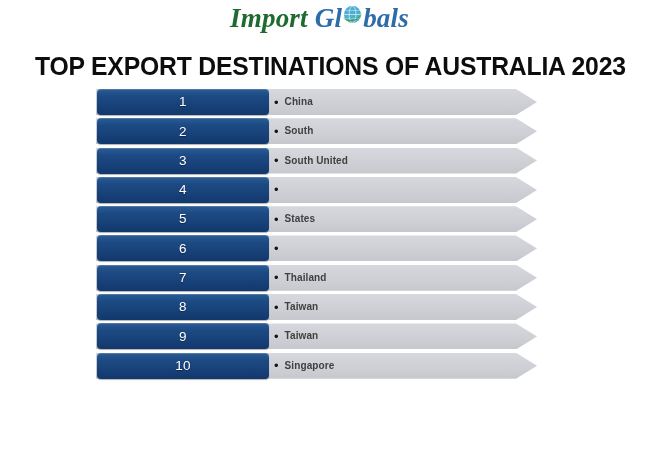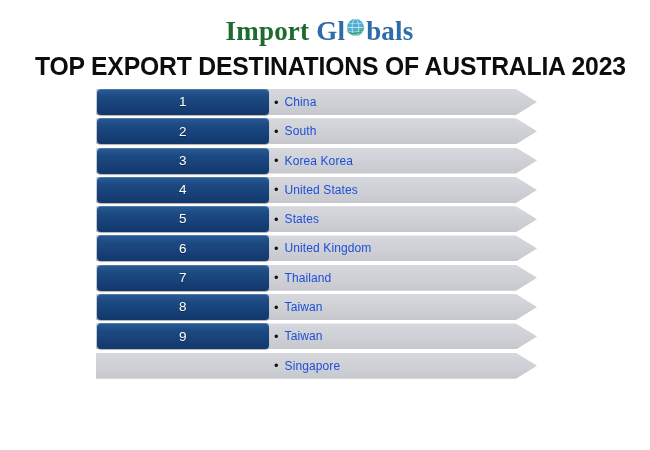--- a/index.html
+++ b/index.html
@@ -12,26 +12,27 @@
     background: #ffffff;
     font-family: "Liberation Sans", sans-serif;
     overflow: hidden;
     position: relative;
   }
 
   
   .logo-wrap {
     position: absolute;
     left: 0;
-    top: 13px;
+    top: 0;
     width: 639px;
     text-align: center;
     height: 34px;
     line-height: 34px;
     white-space: nowrap;
+    font-style: italic;
   }
   .logo-text {
     font-family: "Liberation Serif", serif;
     font-size: 27px;
     font-weight: 700;
     letter-spacing: 0.2px;
     display: inline-block;
     vertical-align: middle;
   }
   .logo-import { color: #1d6b2e; }
@@ -119,23 +120,23 @@
     display: flex;
     align-items: center;
   }
   .bullet {
     color: #141414;
     font-size: 13px;
     line-height: 1;
     margin-right: 6px;
   }
   .country {
-    color: #1d4ed8;
-    font-size: 12px;
-    font-weight: 400;
+    color: #404040;
+    font-size: 10px;
+    font-weight: 700;
     letter-spacing: 0.1px;
     line-height: 1;
     white-space: nowrap;
   }
 </style>
 </head>
 <body>
 
 <div class="logo-wrap">
   <span class="logo-text logo-import">Import</span><span class="logo-text" style="display:inline-block;width:7px;"></span><span class="logo-text logo-gl">Gl</span><span class="globe-icon"><svg width="21" height="21" viewBox="0 0 21 21" xmlns="http://www.w3.org/2000/svg">
@@ -176,32 +177,31 @@
     </div>
   </div>
 
   <div class="row">
     <div class="bar"></div>
     <div class="rank-box">
       <span class="rank-num">3</span>
     </div>
     <div class="country-wrap">
       <span class="bullet">•</span>
-      <span class="country">Korea Korea</span>
+      <span class="country">South United</span>
     </div>
   </div>
 
   <div class="row">
     <div class="bar"></div>
     <div class="rank-box">
       <span class="rank-num">4</span>
     </div>
     <div class="country-wrap">
       <span class="bullet">•</span>
-      <span class="country">United States</span>
     </div>
   </div>
 
   <div class="row">
     <div class="bar"></div>
     <div class="rank-box">
       <span class="rank-num">5</span>
     </div>
     <div class="country-wrap">
       <span class="bullet">•</span>
@@ -209,21 +209,20 @@
     </div>
   </div>
 
   <div class="row">
     <div class="bar"></div>
     <div class="rank-box">
       <span class="rank-num">6</span>
     </div>
     <div class="country-wrap">
       <span class="bullet">•</span>
-      <span class="country">United Kingdom</span>
     </div>
   </div>
 
   <div class="row">
     <div class="bar"></div>
     <div class="rank-box">
       <span class="rank-num">7</span>
     </div>
     <div class="country-wrap">
       <span class="bullet">•</span>
@@ -248,19 +247,22 @@
       <span class="rank-num">9</span>
     </div>
     <div class="country-wrap">
       <span class="bullet">•</span>
       <span class="country">Taiwan</span>
     </div>
   </div>
 
   <div class="row">
     <div class="bar"></div>
+    <div class="rank-box">
+      <span class="rank-num">10</span>
+    </div>
     <div class="country-wrap">
       <span class="bullet">•</span>
       <span class="country">Singapore</span>
     </div>
   </div>
 
 </div>
 
 </body></html>

